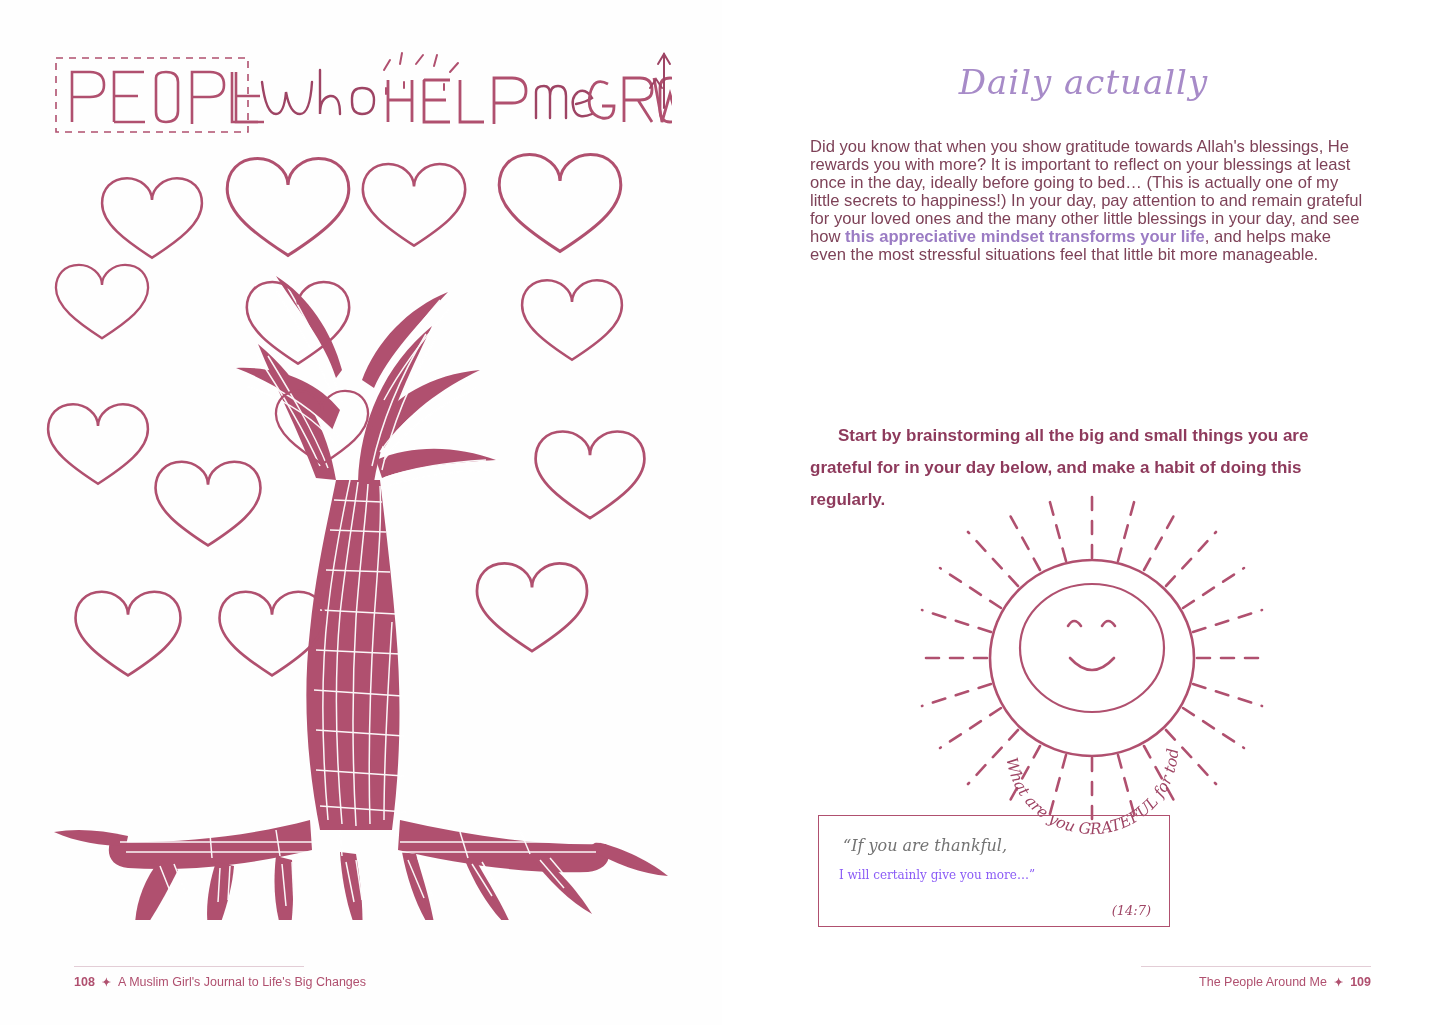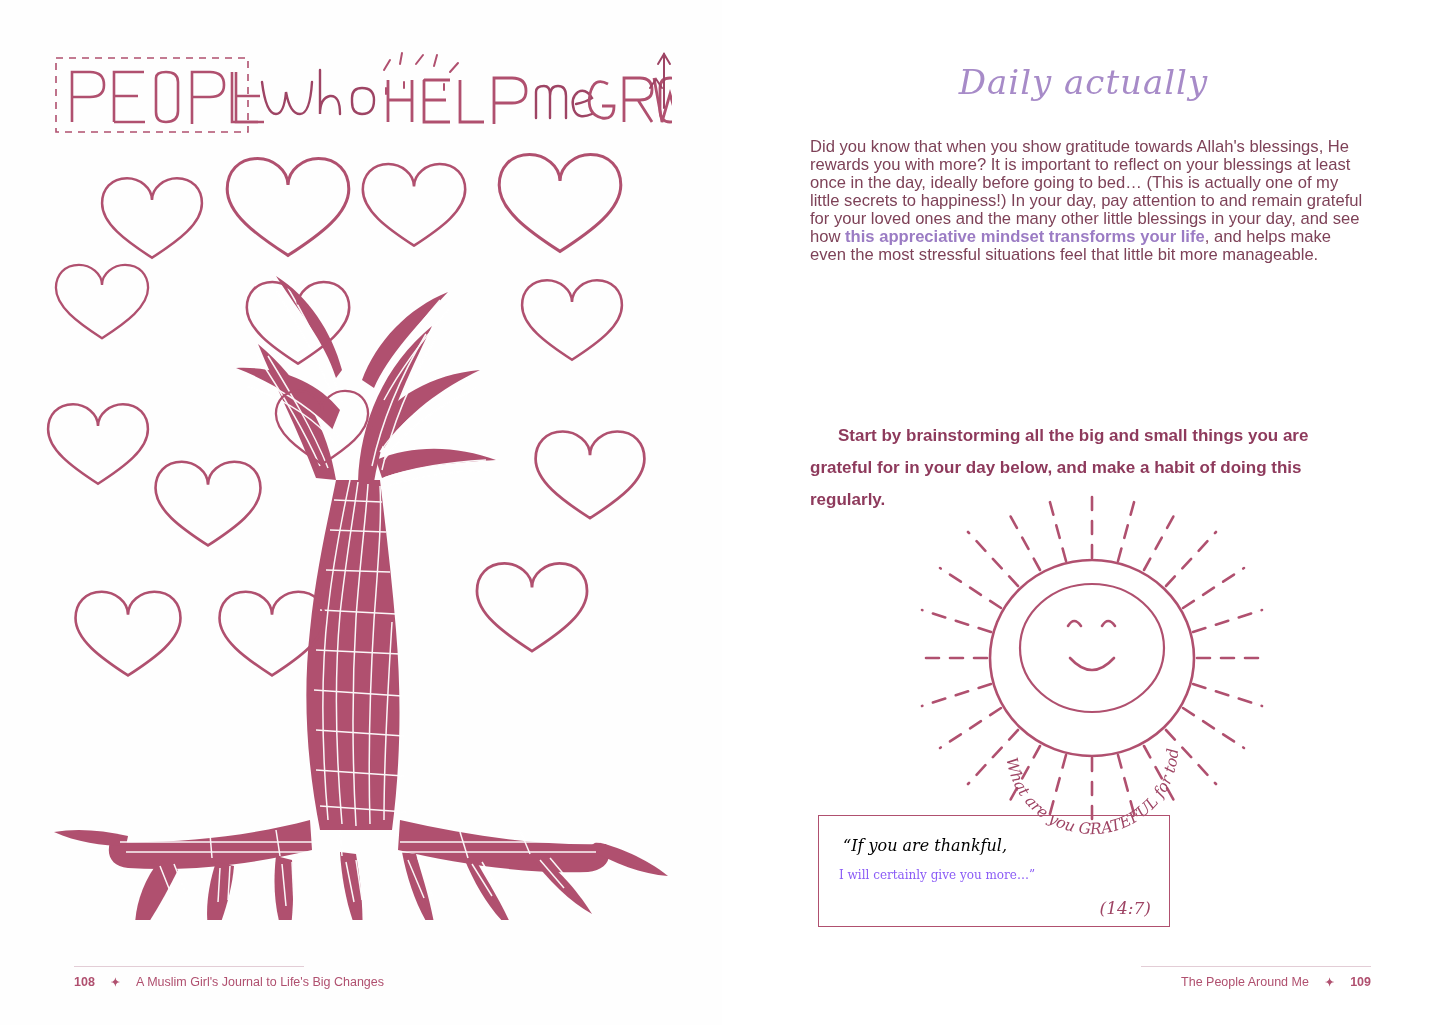--- a/index.html
+++ b/index.html
@@ -103,49 +103,49 @@
     border: 1.6px solid #b0506f;
     box-sizing: border-box;
   }
   .quote-l1 {
     position: absolute;
     left: 24px;
     top: 20px;
     font-family: "DejaVu Serif", serif;
     font-style: italic;
     font-size: 16px;
-    color: #000000;
+    color: #737373;
   }
   .quote-l2 {
     position: absolute;
     left: 20px;
     top: 52px;
     font-family: "DejaVu Serif", serif;
     font-size: 12px;
     color: #8b5cf6;
   }
   .quote-ref {
     position: absolute;
     right: 18px;
     bottom: 8px;
     font-family: "DejaVu Serif", serif;
     font-style: italic;
-    font-size: 17px;
+    font-size: 13px;
     color: #9e4464;
   }
 
   
   .footer {
     position: absolute;
     bottom: 36px;
     font-size: 12.5px;
     color: #b0506f;
     display: flex;
     align-items: center;
-    gap: 16px;
+    gap: 7px;
     font-weight: bold;
   }
   .footer .ftext { font-weight: normal; }
   .footer-left { left: 74px; }
   .footer-right { right: 74px; }
   .rule {
     position: absolute;
     height: 1px;
     background: #e3cdd6;
     bottom: 58px;

